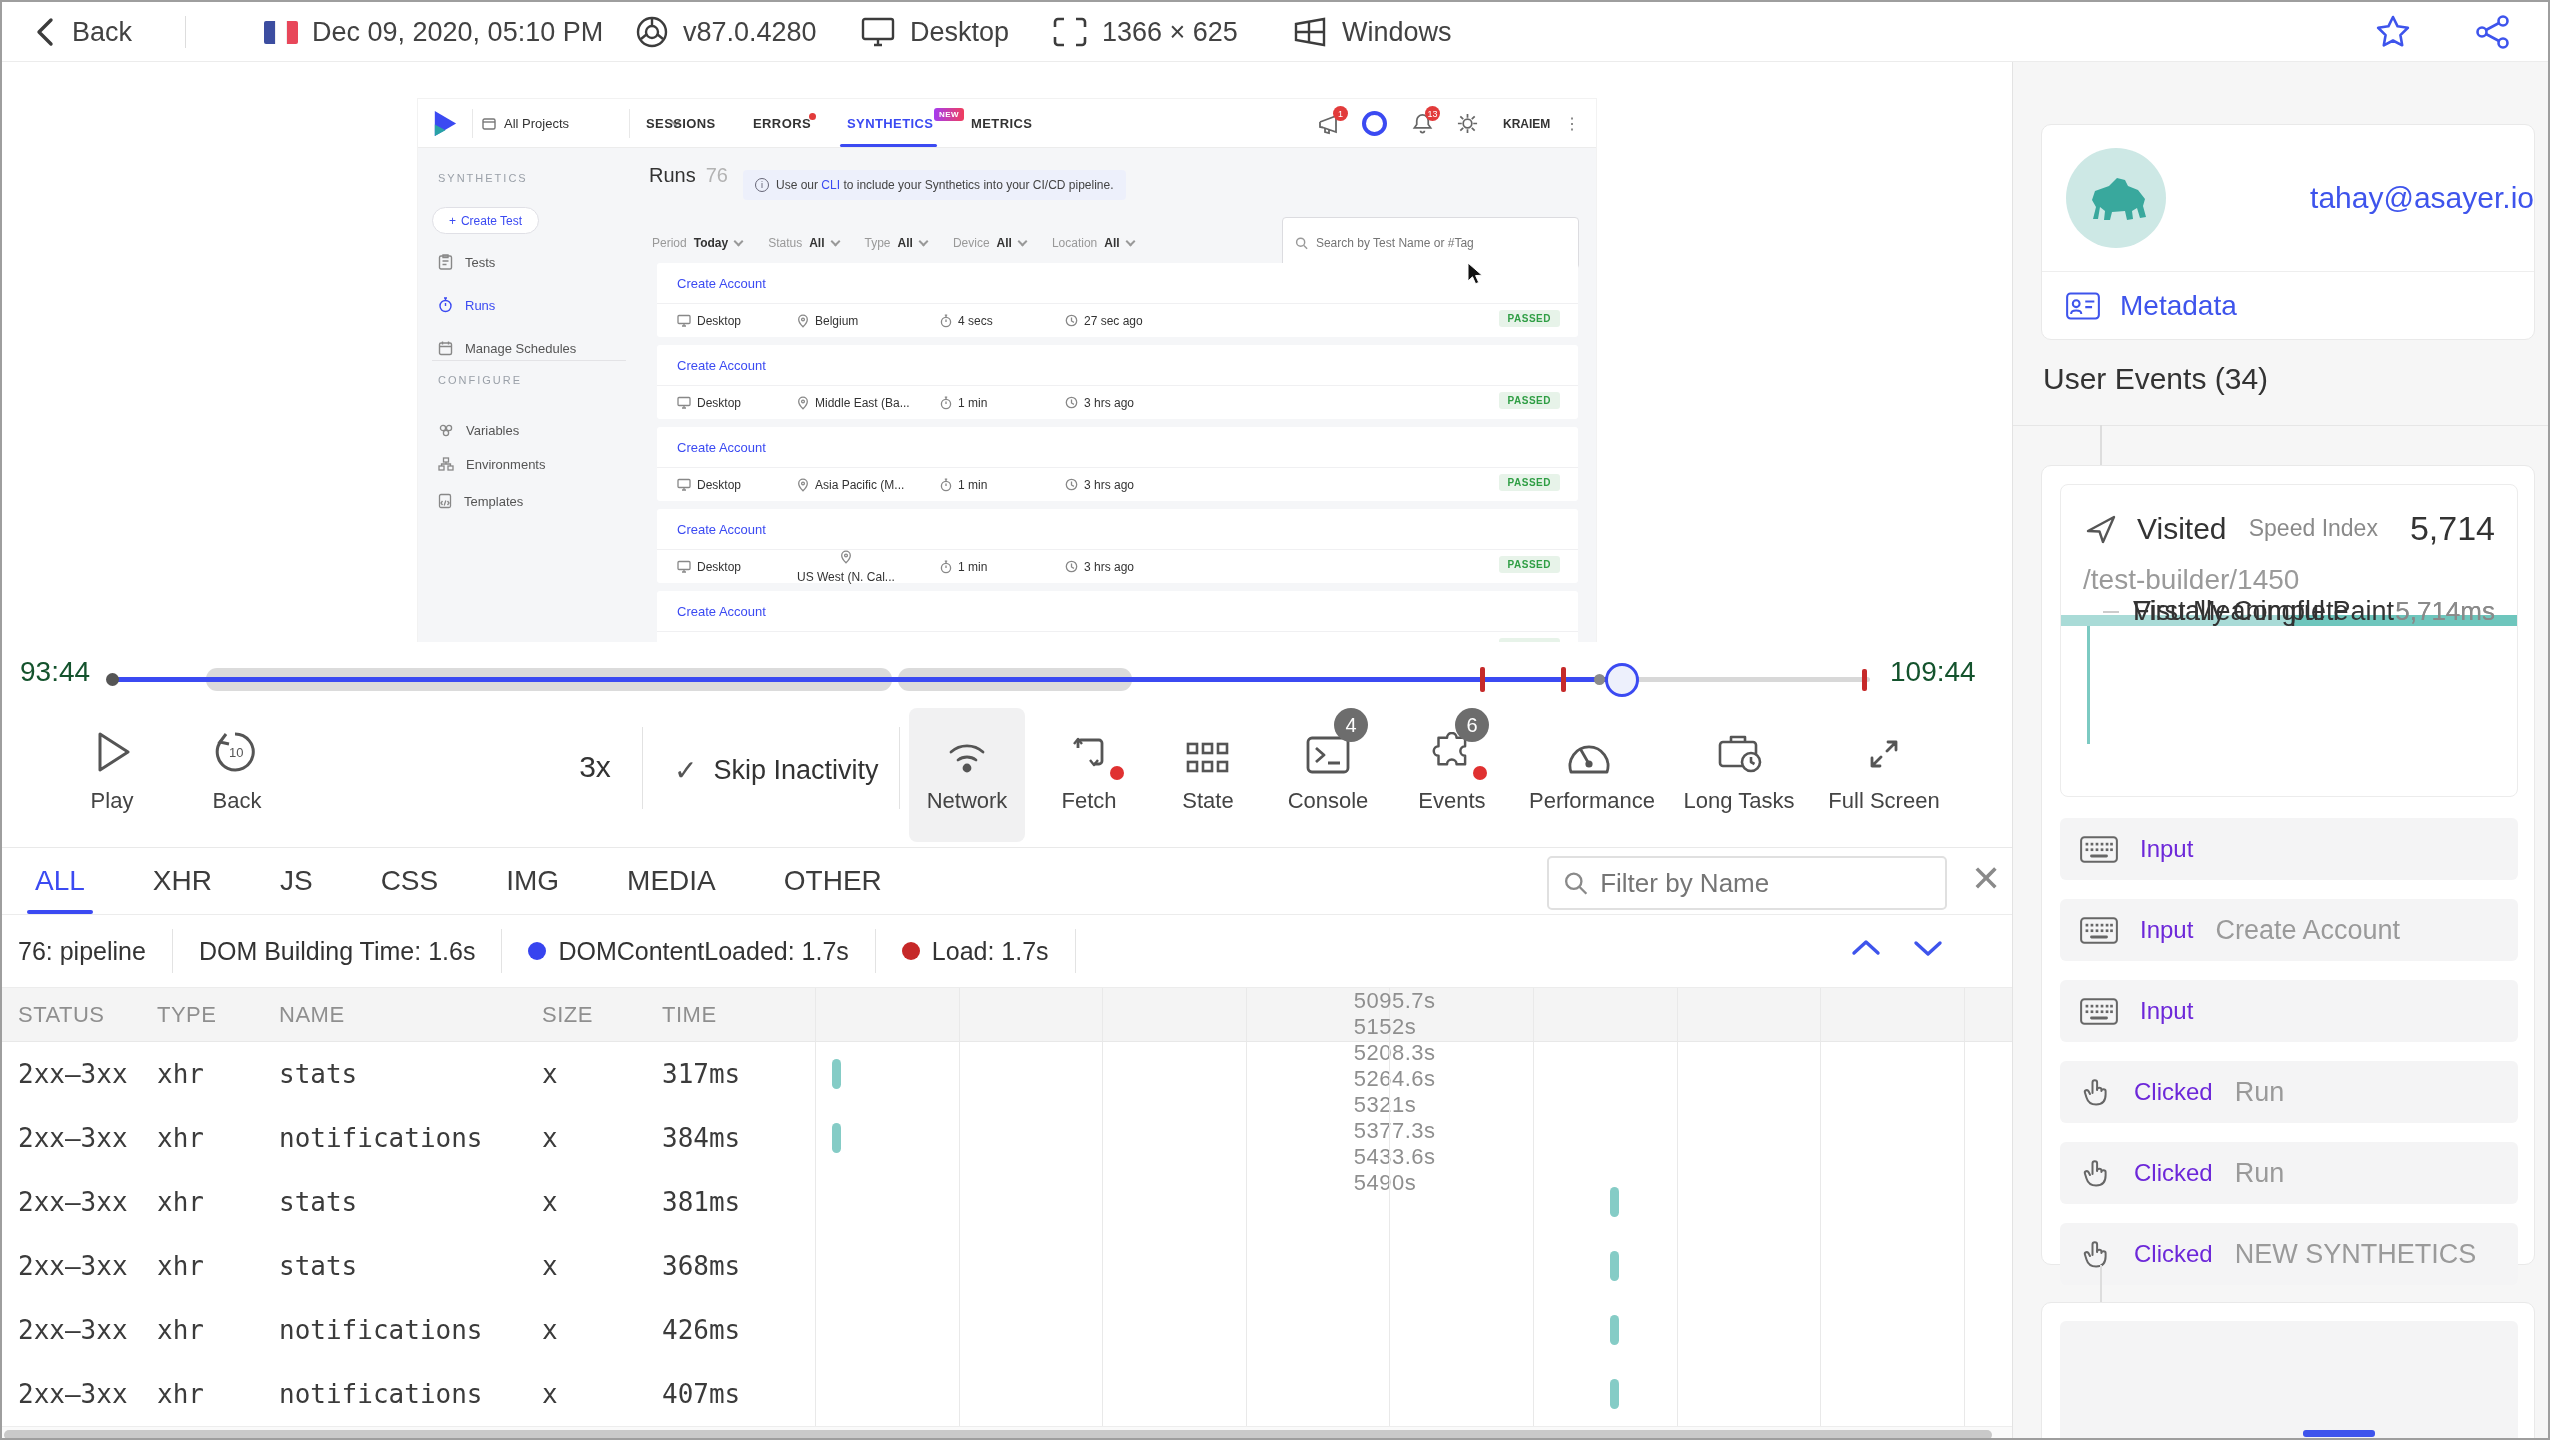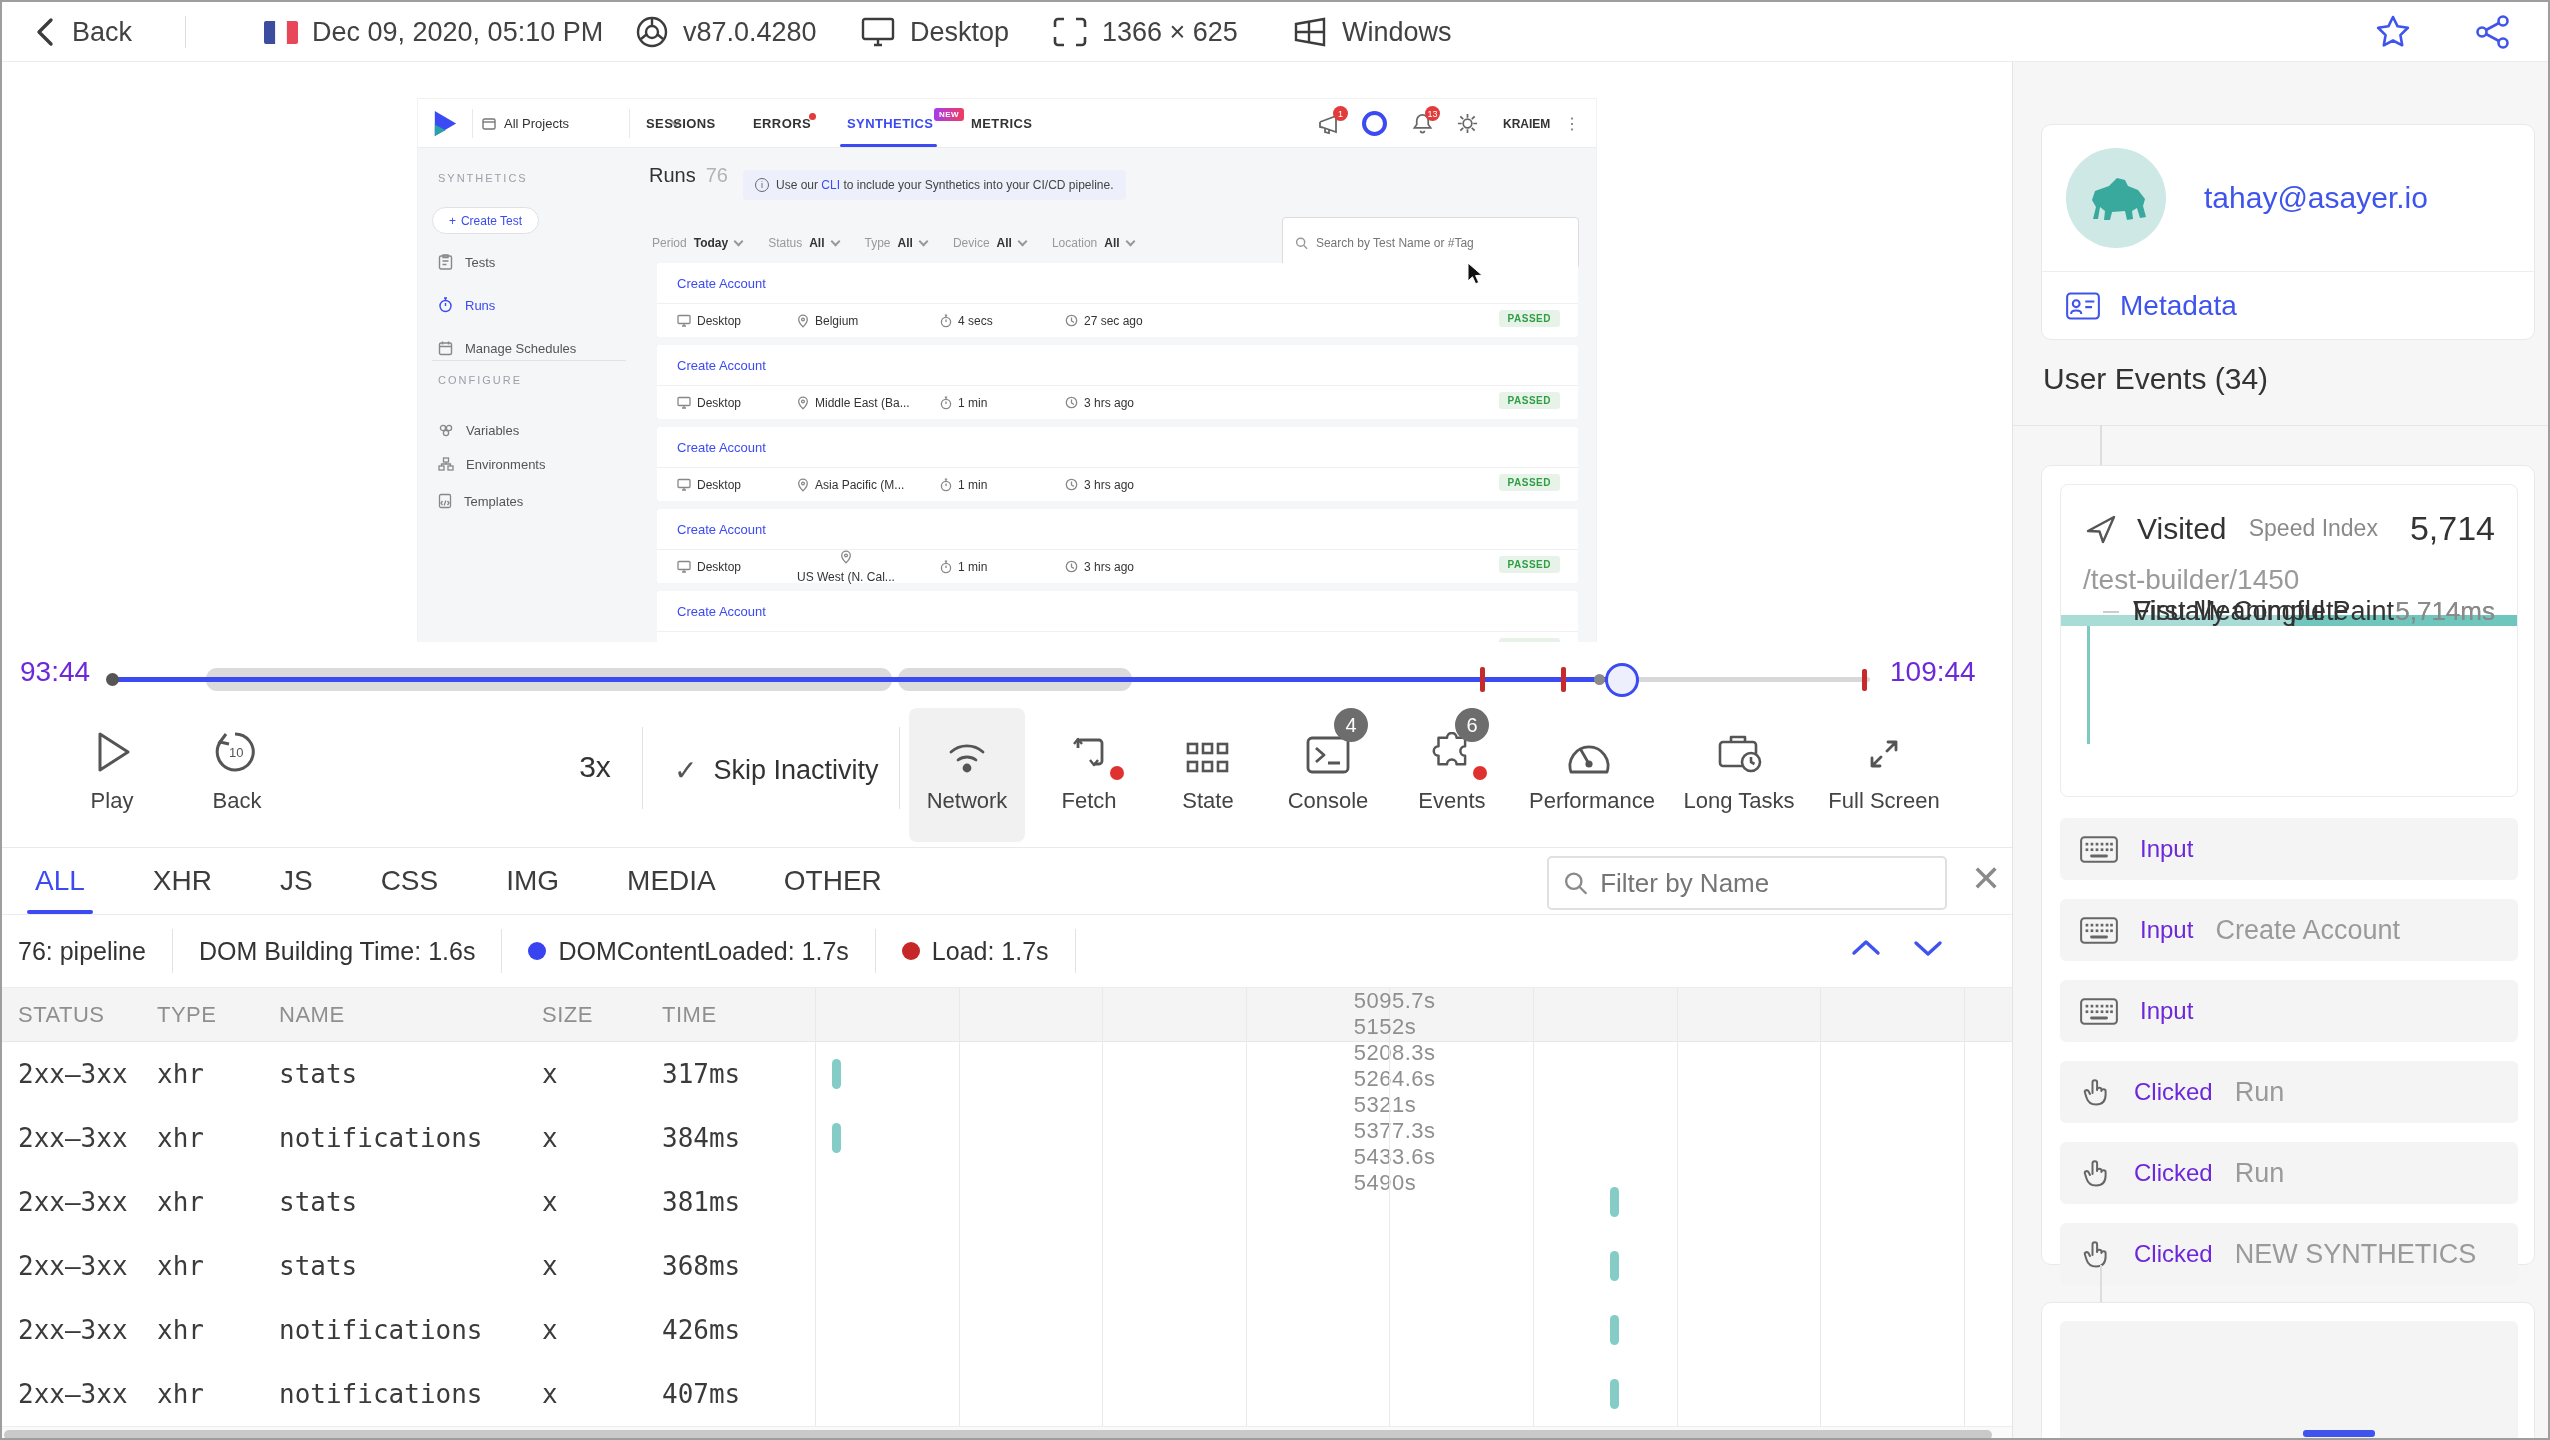--- a/index.html
+++ b/index.html
@@ -58,21 +58,21 @@
   .run-card { background:#fff; border-radius:3px; width:921px; }
   .run-card .ttl { height:40px; display:flex; align-items:center; padding-left:20px; color:#3b4af2; font-size:13px; }
   .run-card .det { height:34px; border-top:1px solid #f0f0f2; display:flex; align-items:center; font-size:12px; color:#333; position:relative; }
   .det .dc { position:absolute; display:flex; align-items:center; gap:6px; color:#333; }
   .det .ic { color:#888; display:inline-flex; }
   .passed { position:absolute; right:18px; top:6px; padding:3px 9px; border-radius:3px; background:#e7f3e9; color:#2f9e44; font-size:10px; font-weight:bold; letter-spacing:0.5px; }
   .cursor { position:absolute; left:825px; top:114px; }
 
   
   .timeline { position:absolute; left:0; top:640px; width:2550px; height:60px; background:#fff; }
-  .tl-label { position:absolute; top:14px; font-size:28px; color:#6d28d9; }
+  .tl-label { position:absolute; top:14px; font-size:28px; color:#14532d; }
   .tl-track-gray { position:absolute; left:110px; top:675px; width:1758px; height:5px; background:#d8d8d8; border-radius:3px; }
   .tl-progress { position:absolute; left:110px; top:675px; width:1510px; height:5px; background:#3b4af2; border-radius:3px; }
   .tl-startdot { position:absolute; left:104px; top:671px; width:13px; height:13px; background:#555; border-radius:50%; }
   .inact { position:absolute; top:666px; height:23px; background:#d9d9d9; border-radius:11px; opacity:0.95; }
   .tl-red { position:absolute; top:665px; width:5px; height:25px; background:#c62a2a; border-radius:2px; }
   .tl-graydot { position:absolute; left:1592px; top:672px; width:11px; height:11px; background:#8a8a8a; border-radius:50%; }
   .tl-knob { position:absolute; left:1603px; top:661px; width:34px; height:34px; background:#edf0fc; border:3px solid #3b4af2; border-radius:50%; }
 
   
   .controls { position:absolute; left:0; top:700px; width:2550px; height:146px; background:#fff; border-bottom:1px solid #e9e9e9; }
@@ -115,21 +115,21 @@
   .tbody { position:absolute; left:0; top:194px; width:2010px; height:384px; font-family:"DejaVu Sans Mono",monospace; font-size:26px; color:#3b3b3b; }
   .net-row { position:relative; width:2010px; height:64px; }
   .net-row span.cell { position:absolute; top:17px; }
   .teal-mark { position:absolute; top:17px; width:9px; height:30px; background:#85ccc6; border-radius:5px; }
   .hscroll { position:absolute; left:0; top:578px; width:2010px; height:16px; background:#fafafa; border-top:1px solid #ededed; }
   .hscroll .thumb { position:absolute; left:2px; top:3px; width:1988px; height:10px; background:#c9c9c9; border-radius:5px; }
 
   
   .sidebar { position:absolute; left:2010px; top:60px; width:540px; height:1380px; background:#f6f6f6; border-left:1px solid #e3e3e3; }
   .user-card { position:absolute; left:28px; top:62px; width:494px; background:#fff; border:1px solid #e9e9e9; border-radius:10px; }
-  .uc-top { height:146px; display:flex; align-items:center; gap:38px; padding-left:24px; }
+  .uc-top { height:146px; display:flex; align-items:center; gap:38px; padding-left:24px;justify-content:space-between; }
   .avatar { width:100px; height:100px; border-radius:50%; background:#cde8e5; display:flex; align-items:center; justify-content:center; }
   .user-email { font-size:30px; color:#3e54ec; }
   .uc-meta { height:68px; border-top:1px solid #eee; display:flex; align-items:center; gap:20px; padding-left:24px; color:#3e54ec; font-size:28px; }
   .events-title { position:absolute; left:30px; top:300px; font-size:30px; color:#333; }
   .sb-section-div { position:absolute; left:0; top:363px; width:540px; height:1px; background:#e6e6e6; }
   .connector { position:absolute; left:87px; width:2px; background:#ddd; }
   .events-box { position:absolute; left:28px; top:403px; width:494px; height:800px; background:#fff; border:1px solid #e9e9e9; border-radius:10px; padding:18px; }
   .visited-card { width:458px; height:313px; border:1px solid #ececec; border-radius:8px; background:#fff; position:relative; margin-bottom:21px; overflow:hidden; }
   .vc-head { display:flex; align-items:center; padding:24px 22px 0 22px; gap:18px; }
   .vc-title { font-size:30px; color:#333; flex:1; }

